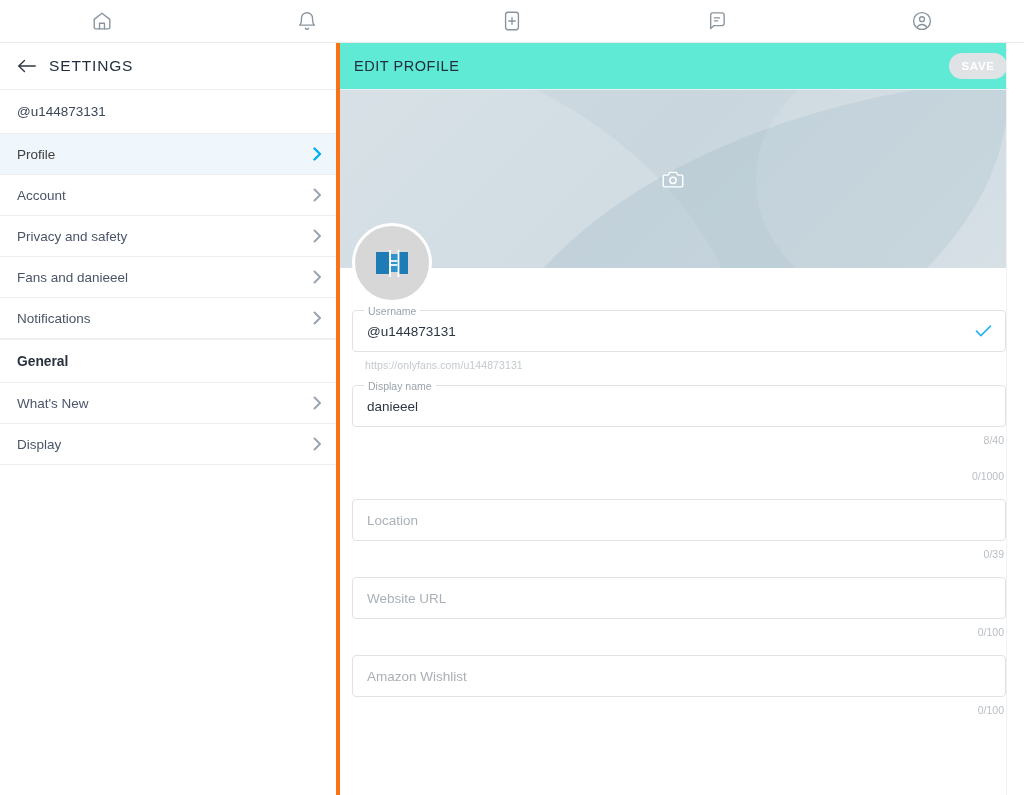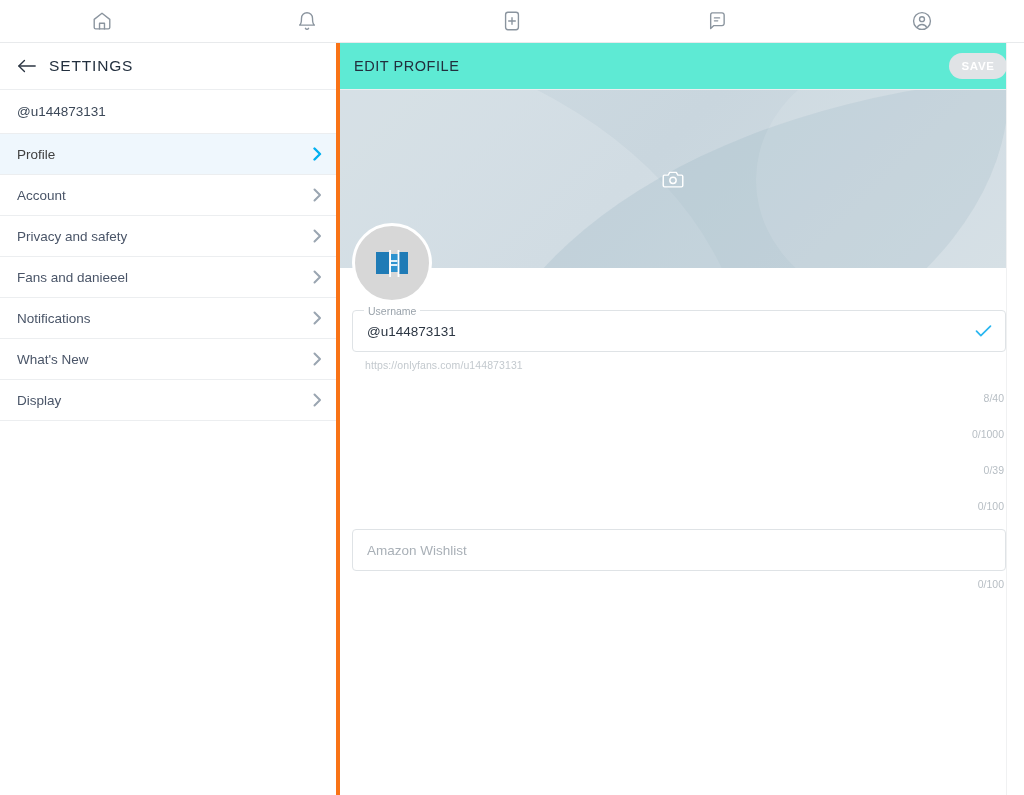--- a/index.html
+++ b/index.html
@@ -294,20 +294,23 @@
       </div>
       <div class="nav-item">
         <span class="nav-label">Notifications</span>
         <span class="chev">
           <svg viewBox="0 0 9 14" width="9" height="14">
               <path d="M1.5 1.5 7 7l-5.5 5.5"></path>
             </svg>
         </span>
       </div>
 
+      <div class="section-head">
+        <span>General</span>
+      </div>
 
       <div class="nav-item">
         <span class="nav-label">What's New</span>
         <span class="chev">
           <svg viewBox="0 0 9 14" width="9" height="14">
               <path d="M1.5 1.5 7 7l-5.5 5.5"></path>
             </svg>
         </span>
       </div>
       <div class="nav-item">
@@ -370,38 +373,48 @@
                   <path d="M1.6 7.2 6.2 11.8 16.4 1.8"></path>
                 </svg>
               </span>
             </div>
             <div class="helper">https://onlyfans.com/u144873131</div>
           </div>
 
           <div class="gap-md"></div>
 
           <div class="field-group">
+            <div class="outfield h-single">
+              <span class="float-label">Display name</span>
+              <span class="f-value">danieeel</span>
+            </div>
             <div class="counter">8/40</div>
           </div>
 
           <div class="gap-lg"></div>
 
           <div class="field-group">
             <div class="counter">0/1000</div>
           </div>
 
           <div class="gap-lg"></div>
 
           <div class="field-group">
+            <div class="outfield h-single">
+              <span class="f-placeholder">Location</span>
+            </div>
             <div class="counter">0/39</div>
           </div>
 
           <div class="gap-lg"></div>
 
           <div class="field-group">
+            <div class="outfield h-single">
+              <span class="f-placeholder">Website URL</span>
+            </div>
             <div class="counter">0/100</div>
           </div>
 
           <div class="gap-lg"></div>
 
           <div class="field-group">
             <div class="outfield h-single">
               <span class="f-placeholder">Amazon Wishlist</span>
             </div>
             <div class="counter">0/100</div>

